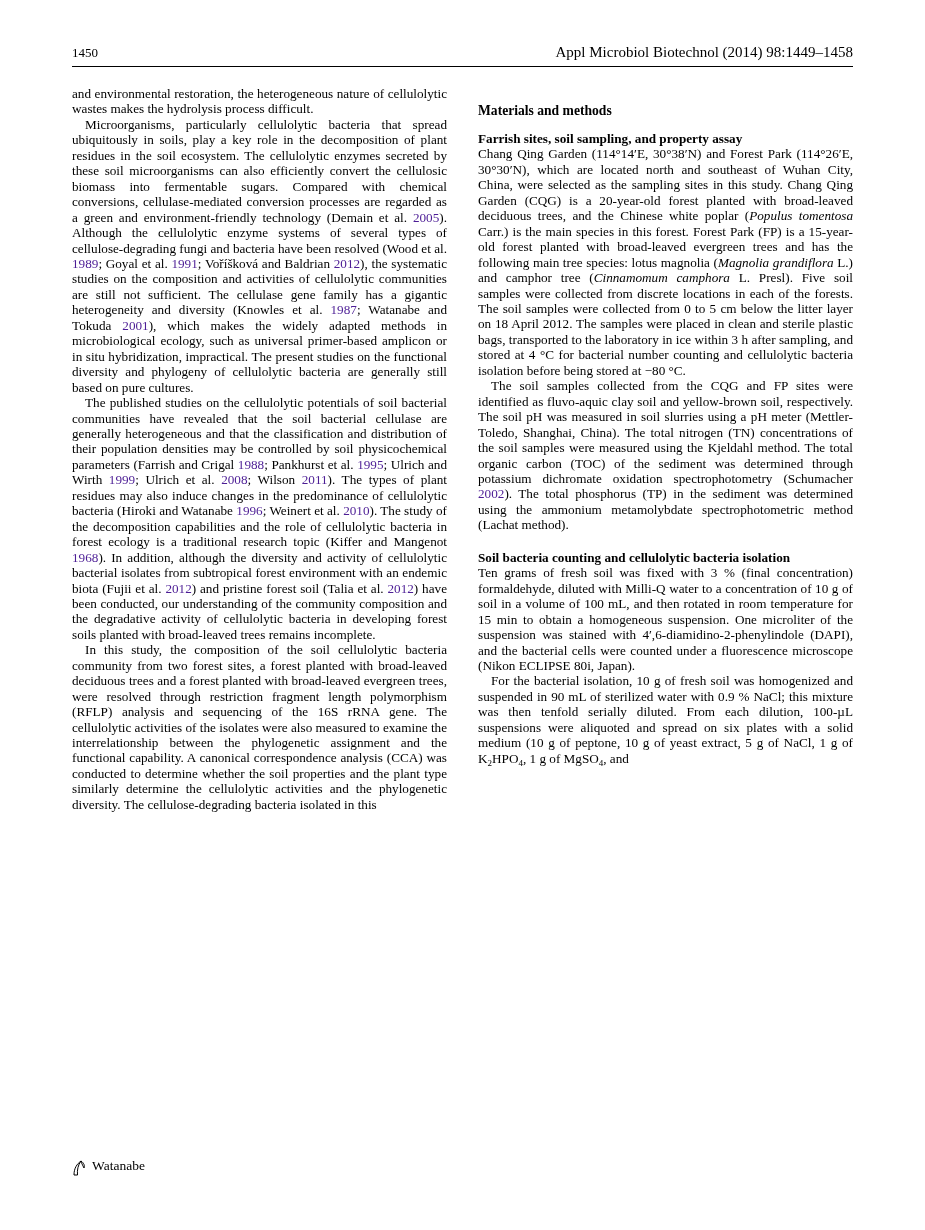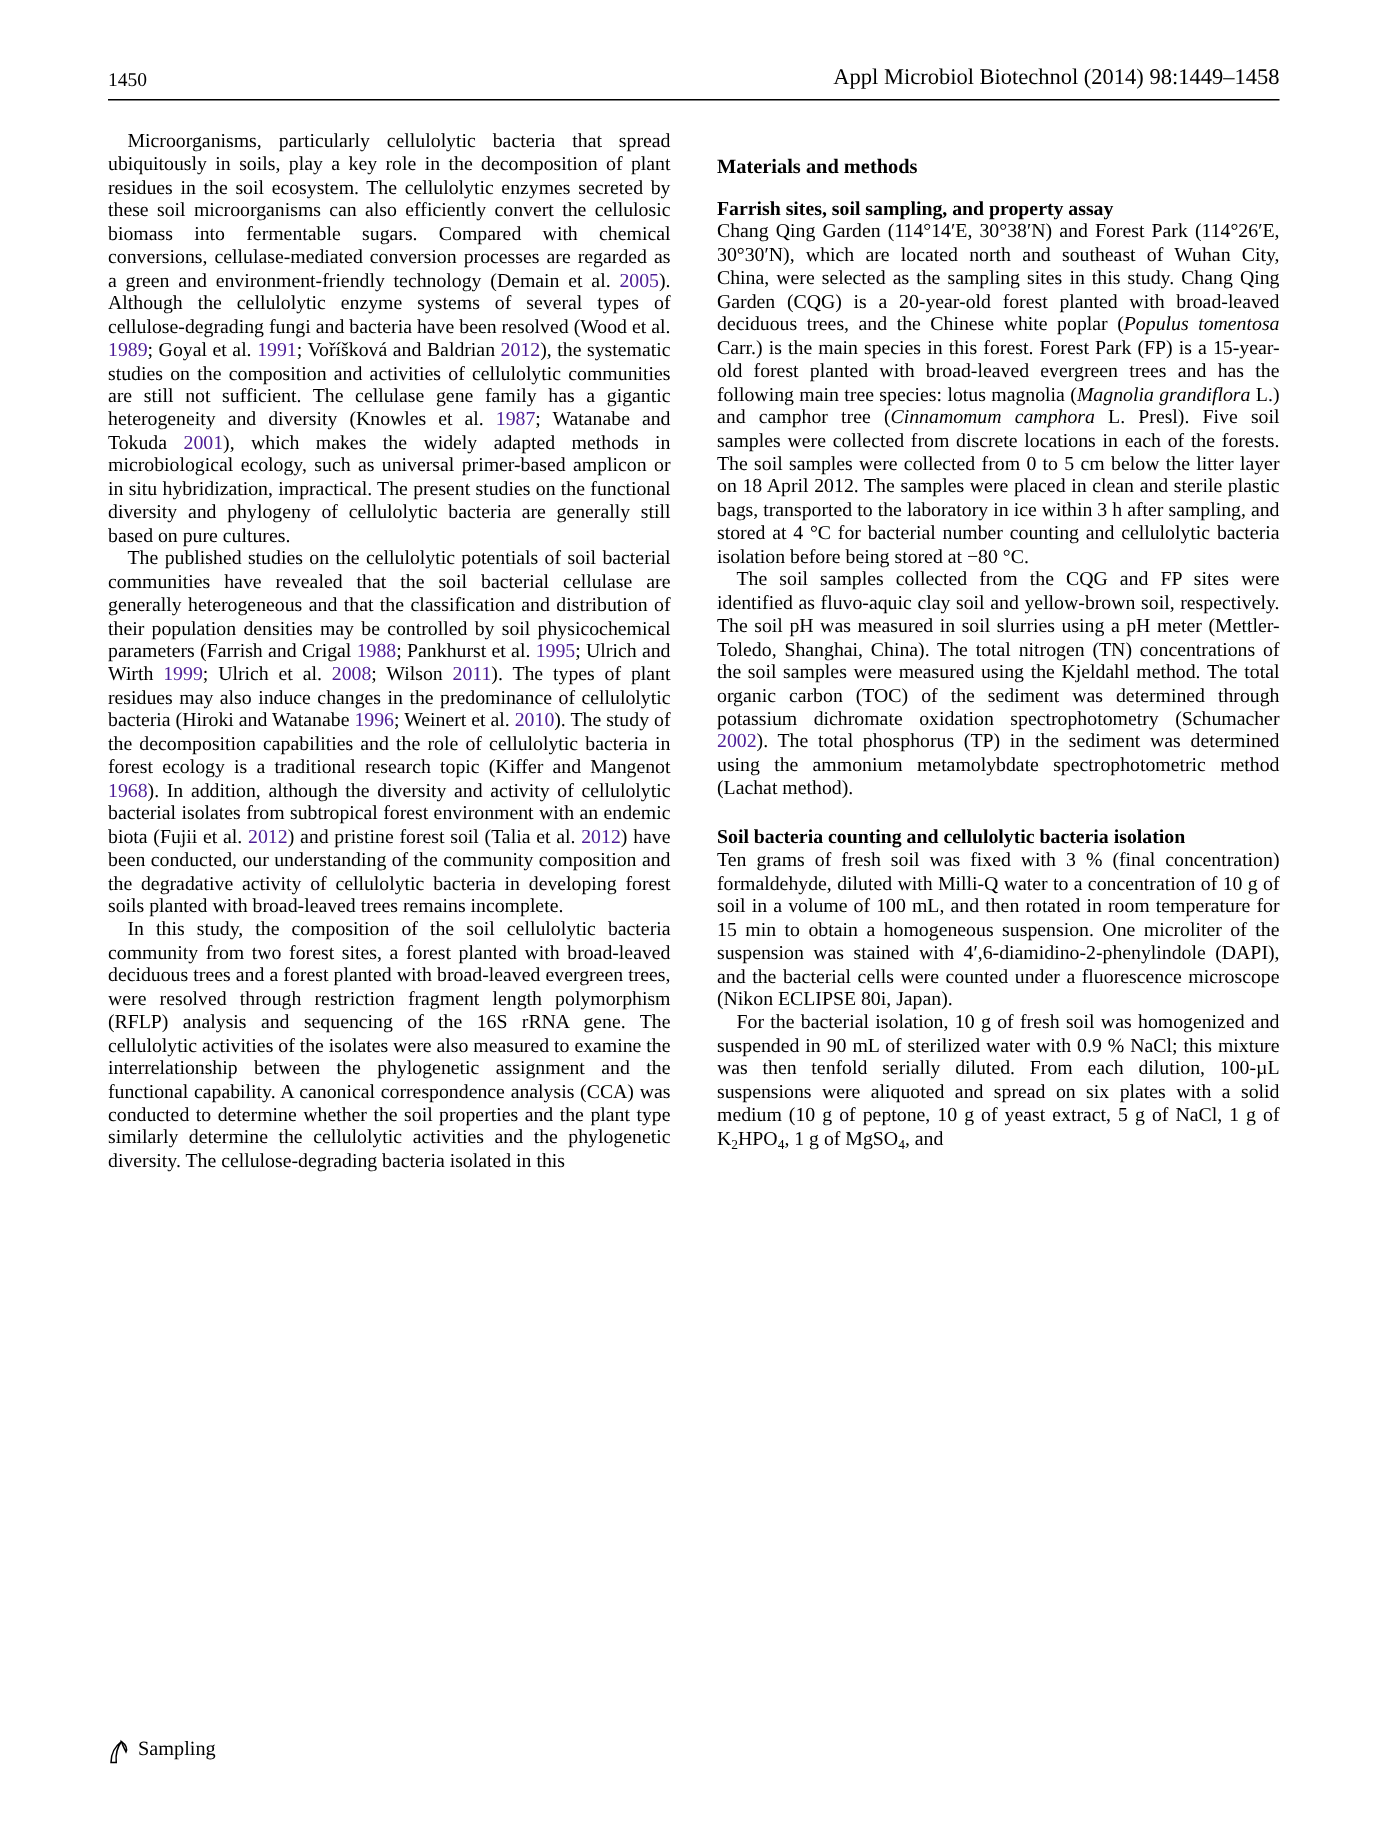--- a/index.html
+++ b/index.html
@@ -110,20 +110,21 @@
 <div class="page">
 
   <div class="header">
     <span class="folio">1450</span>
     <span class="journal">Appl Microbiol Biotechnol (2014) 98:1449–1458</span>
   </div>
 
   <div class="columns">
 
     <div class="col">
+      <p class="noindent"><span>and environmental restoration, the heterogeneous nature of cellulolytic wastes makes the hydrolysis process difficult.</span></p>
 
       <p><span>Microorganisms, particularly cellulolytic bacteria that spread ubiquitously in soils, play a key role in the decomposition of plant residues in the soil ecosystem. The cellulolytic enzymes secreted by these soil microorganisms can also efficiently convert the cellulosic biomass into fermentable sugars. Compared with chemical conversions, cellulase-mediated conversion processes are regarded as a green and environment-friendly technology (Demain et al. </span><span class="ref">2005</span><span>). Although the cellulolytic enzyme systems of several types of cellulose-degrading fungi and bacteria have been resolved (Wood et al. </span><span class="ref">1989</span><span>; Goyal et al. </span><span class="ref">1991</span><span>; Voříšková and Baldrian </span><span class="ref">2012</span><span>), the systematic studies on the composition and activities of cellulolytic communities are still not sufficient. The cellulase gene family has a gigantic heterogeneity and diversity (Knowles et al. </span><span class="ref">1987</span><span>; Watanabe and Tokuda </span><span class="ref">2001</span><span>), which makes the widely adapted methods in microbiological ecology, such as universal primer-based amplicon or in situ hybridization, impractical. The present studies on the functional diversity and phylogeny of cellulolytic bacteria are generally still based on pure cultures.</span></p>
 
       <p><span>The published studies on the cellulolytic potentials of soil bacterial communities have revealed that the soil bacterial cellulase are generally heterogeneous and that the classification and distribution of their population densities may be controlled by soil physicochemical parameters (Farrish and Crigal </span><span class="ref">1988</span><span>; Pankhurst et al. </span><span class="ref">1995</span><span>; Ulrich and Wirth </span><span class="ref">1999</span><span>; Ulrich et al. </span><span class="ref">2008</span><span>; Wilson </span><span class="ref">2011</span><span>). The types of plant residues may also induce changes in the predominance of cellulolytic bacteria (Hiroki and Watanabe </span><span class="ref">1996</span><span>; Weinert et al. </span><span class="ref">2010</span><span>). The study of the decomposition capabilities and the role of cellulolytic bacteria in forest ecology is a traditional research topic (Kiffer and Mangenot </span><span class="ref">1968</span><span>). In addition, although the diversity and activity of cellulolytic bacterial isolates from subtropical forest environment with an endemic biota (Fujii et al. </span><span class="ref">2012</span><span>) and pristine forest soil (Talia et al. </span><span class="ref">2012</span><span>) have been conducted, our understanding of the community composition and the degradative activity of cellulolytic bacteria in developing forest soils planted with broad-leaved trees remains incomplete.</span></p>
 
       <p><span>In this study, the composition of the soil cellulolytic bacteria community from two forest sites, a forest planted with broad-leaved deciduous trees and a forest planted with broad-leaved evergreen trees, were resolved through restriction fragment length polymorphism (RFLP) analysis and sequencing of the 16S rRNA gene. The cellulolytic activities of the isolates were also measured to examine the interrelationship between the phylogenetic assignment and the functional capability. A canonical correspondence analysis (CCA) was conducted to determine whether the soil properties and the plant type similarly determine the cellulolytic activities and the phylogenetic diversity. The cellulose-degrading bacteria isolated in this</span></p>
     </div>
 
     <div class="col">
 
@@ -144,16 +145,16 @@
 
   </div>
 
   <div class="footer">
     <span class="springer-logo">
       <svg width="15" height="17" viewBox="0 0 15 17" xmlns="http://www.w3.org/2000/svg">
         <path d="M2 16 C2 9 5 5 9 2 C6 6 5 11 5.5 16 Z" fill="none" stroke="#000000" stroke-width="1"></path>
         <path d="M9 2 C12 4 13 7 12 9 C10.5 6 9.5 4 9 2 Z" fill="none" stroke="#000000" stroke-width="1"></path>
       </svg>
     </span>
-    <span class="footer-text">Sampling</span>
+    <span class="footer-text">Watanabe</span>
   </div>
 
 </div>
 
 </body></html>

